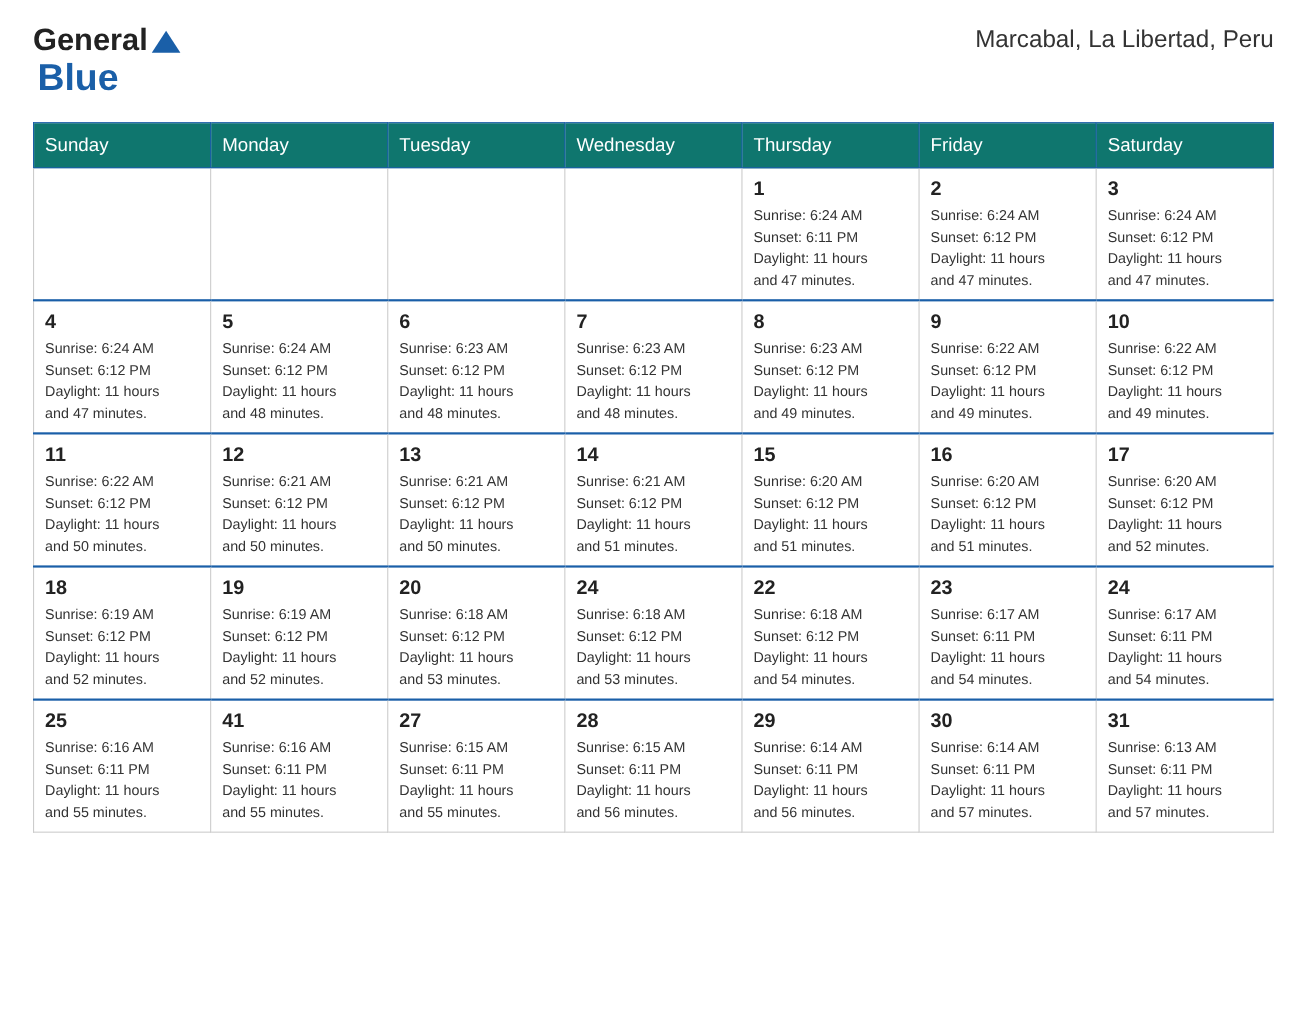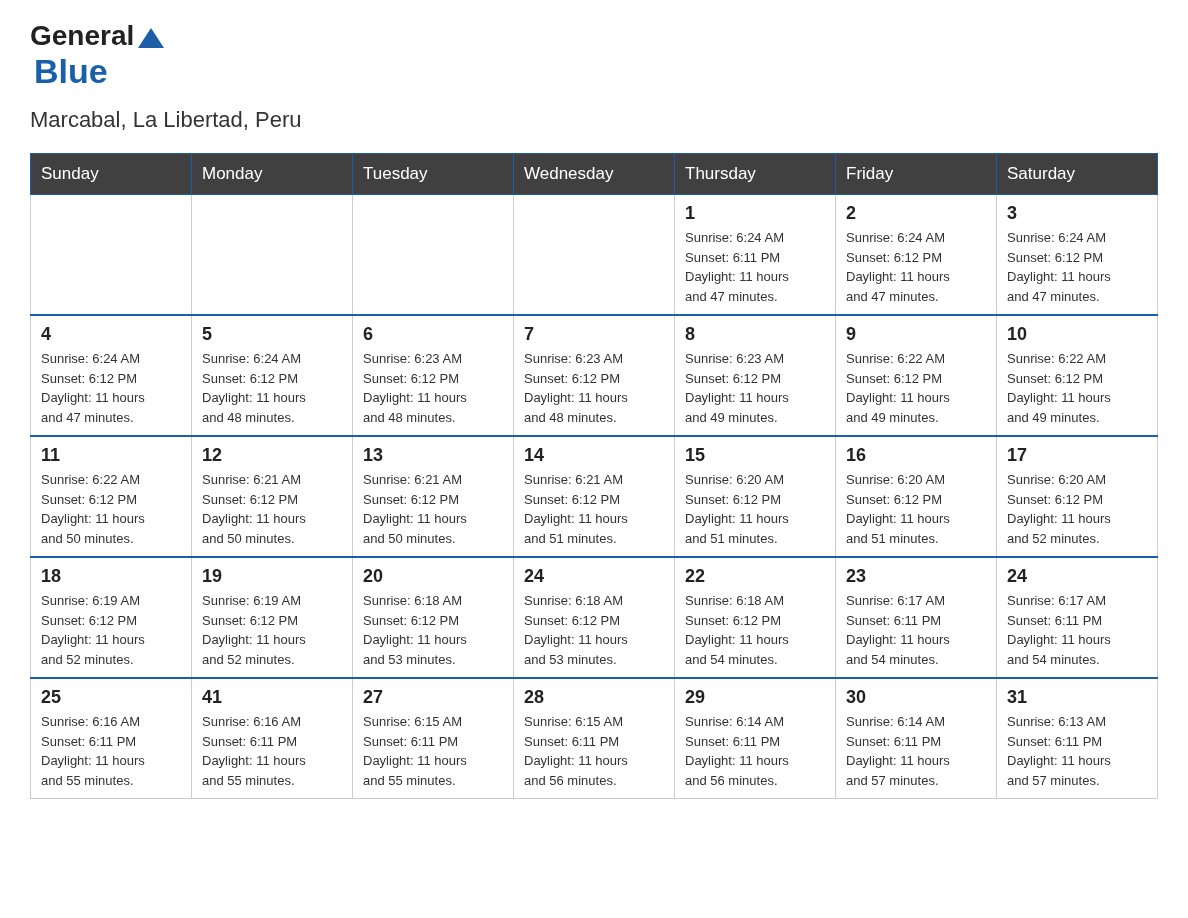--- a/index.html
+++ b/index.html
@@ -8,21 +8,20 @@
       background: #fff;
       padding: 20px 30px;
       width: 1188px;
       min-height: 918px;
     }
     .header {
       display: flex;
       justify-content: space-between;
       align-items: flex-start;
       margin-bottom: 20px;
-      flex-direction: column;
     }
     .logo-wrapper {
       display: flex;
       flex-direction: column;
       align-items: flex-start;
     }
     .logo-row1 {
       display: flex;
       align-items: center;
     }
@@ -37,29 +36,29 @@
     }
     .calendar-title {
       font-size: 52px;
       font-weight: bold;
       color: #222;
       line-height: 1.1;
     }
     .calendar-subtitle {
       font-size: 22px;
       color: #333;
-      margin-top: 16px;
+      margin-top: 3px;
     }
     .calendar-table {
       width: 100%;
       border-collapse: collapse;
       border: 1px solid #bbb;
     }
     .calendar-table th {
-      background-color: #404040;
+      background-color: #0f766e;
       color: #fff;
       font-size: 17px;
       font-weight: normal;
       padding: 10px 10px;
       text-align: left;
       border: 1px solid #1a5fa8;
     }
     .calendar-table td {
       vertical-align: top;
       padding: 8px 10px;

